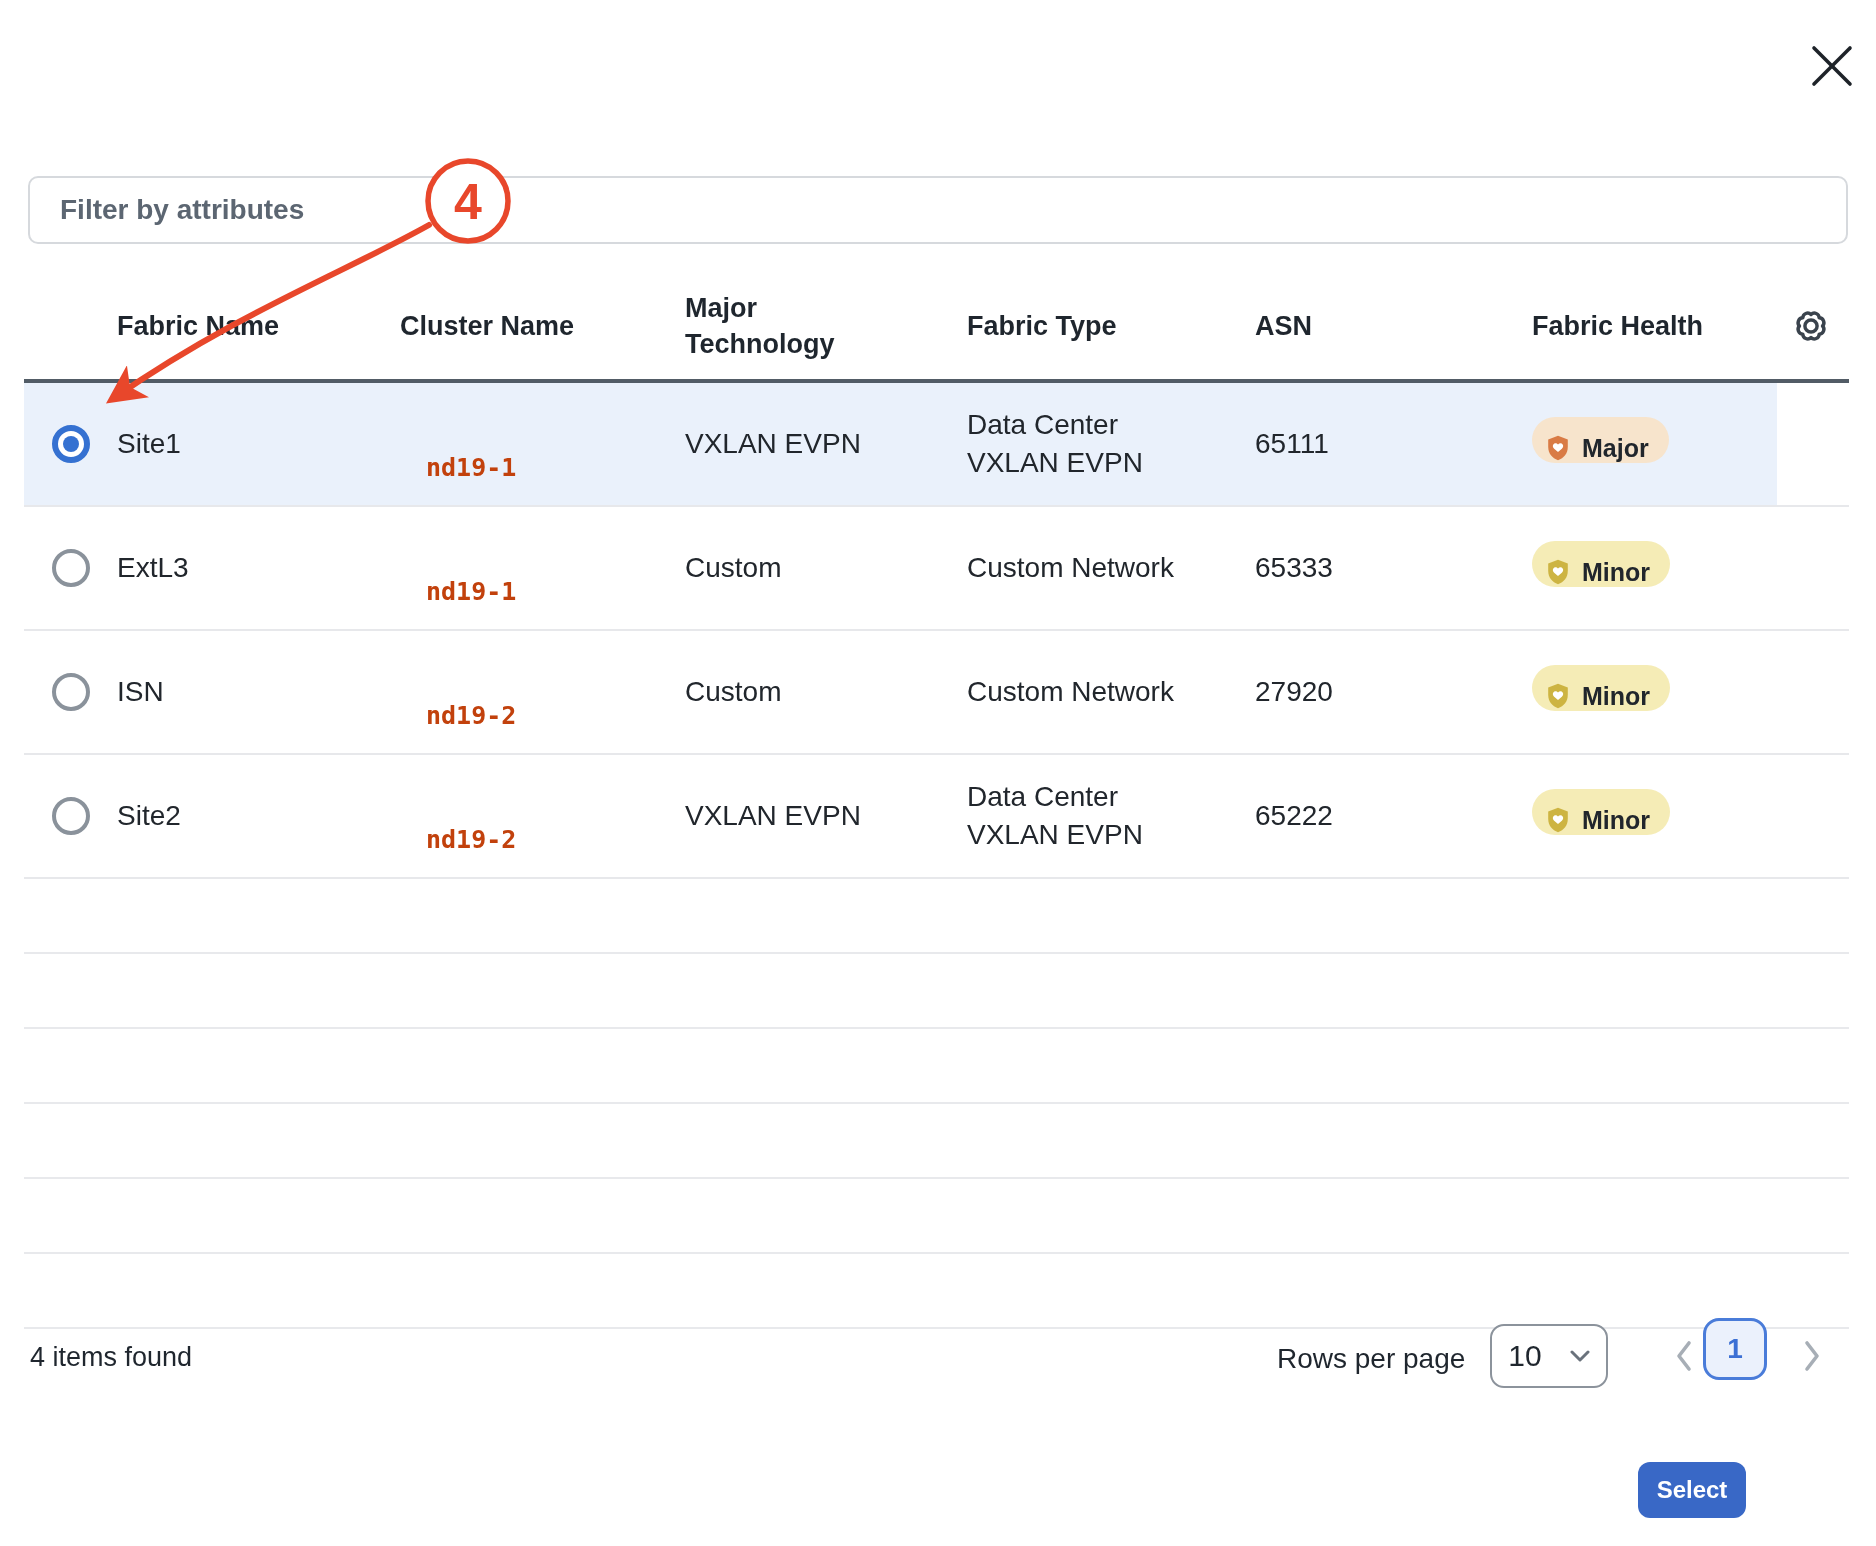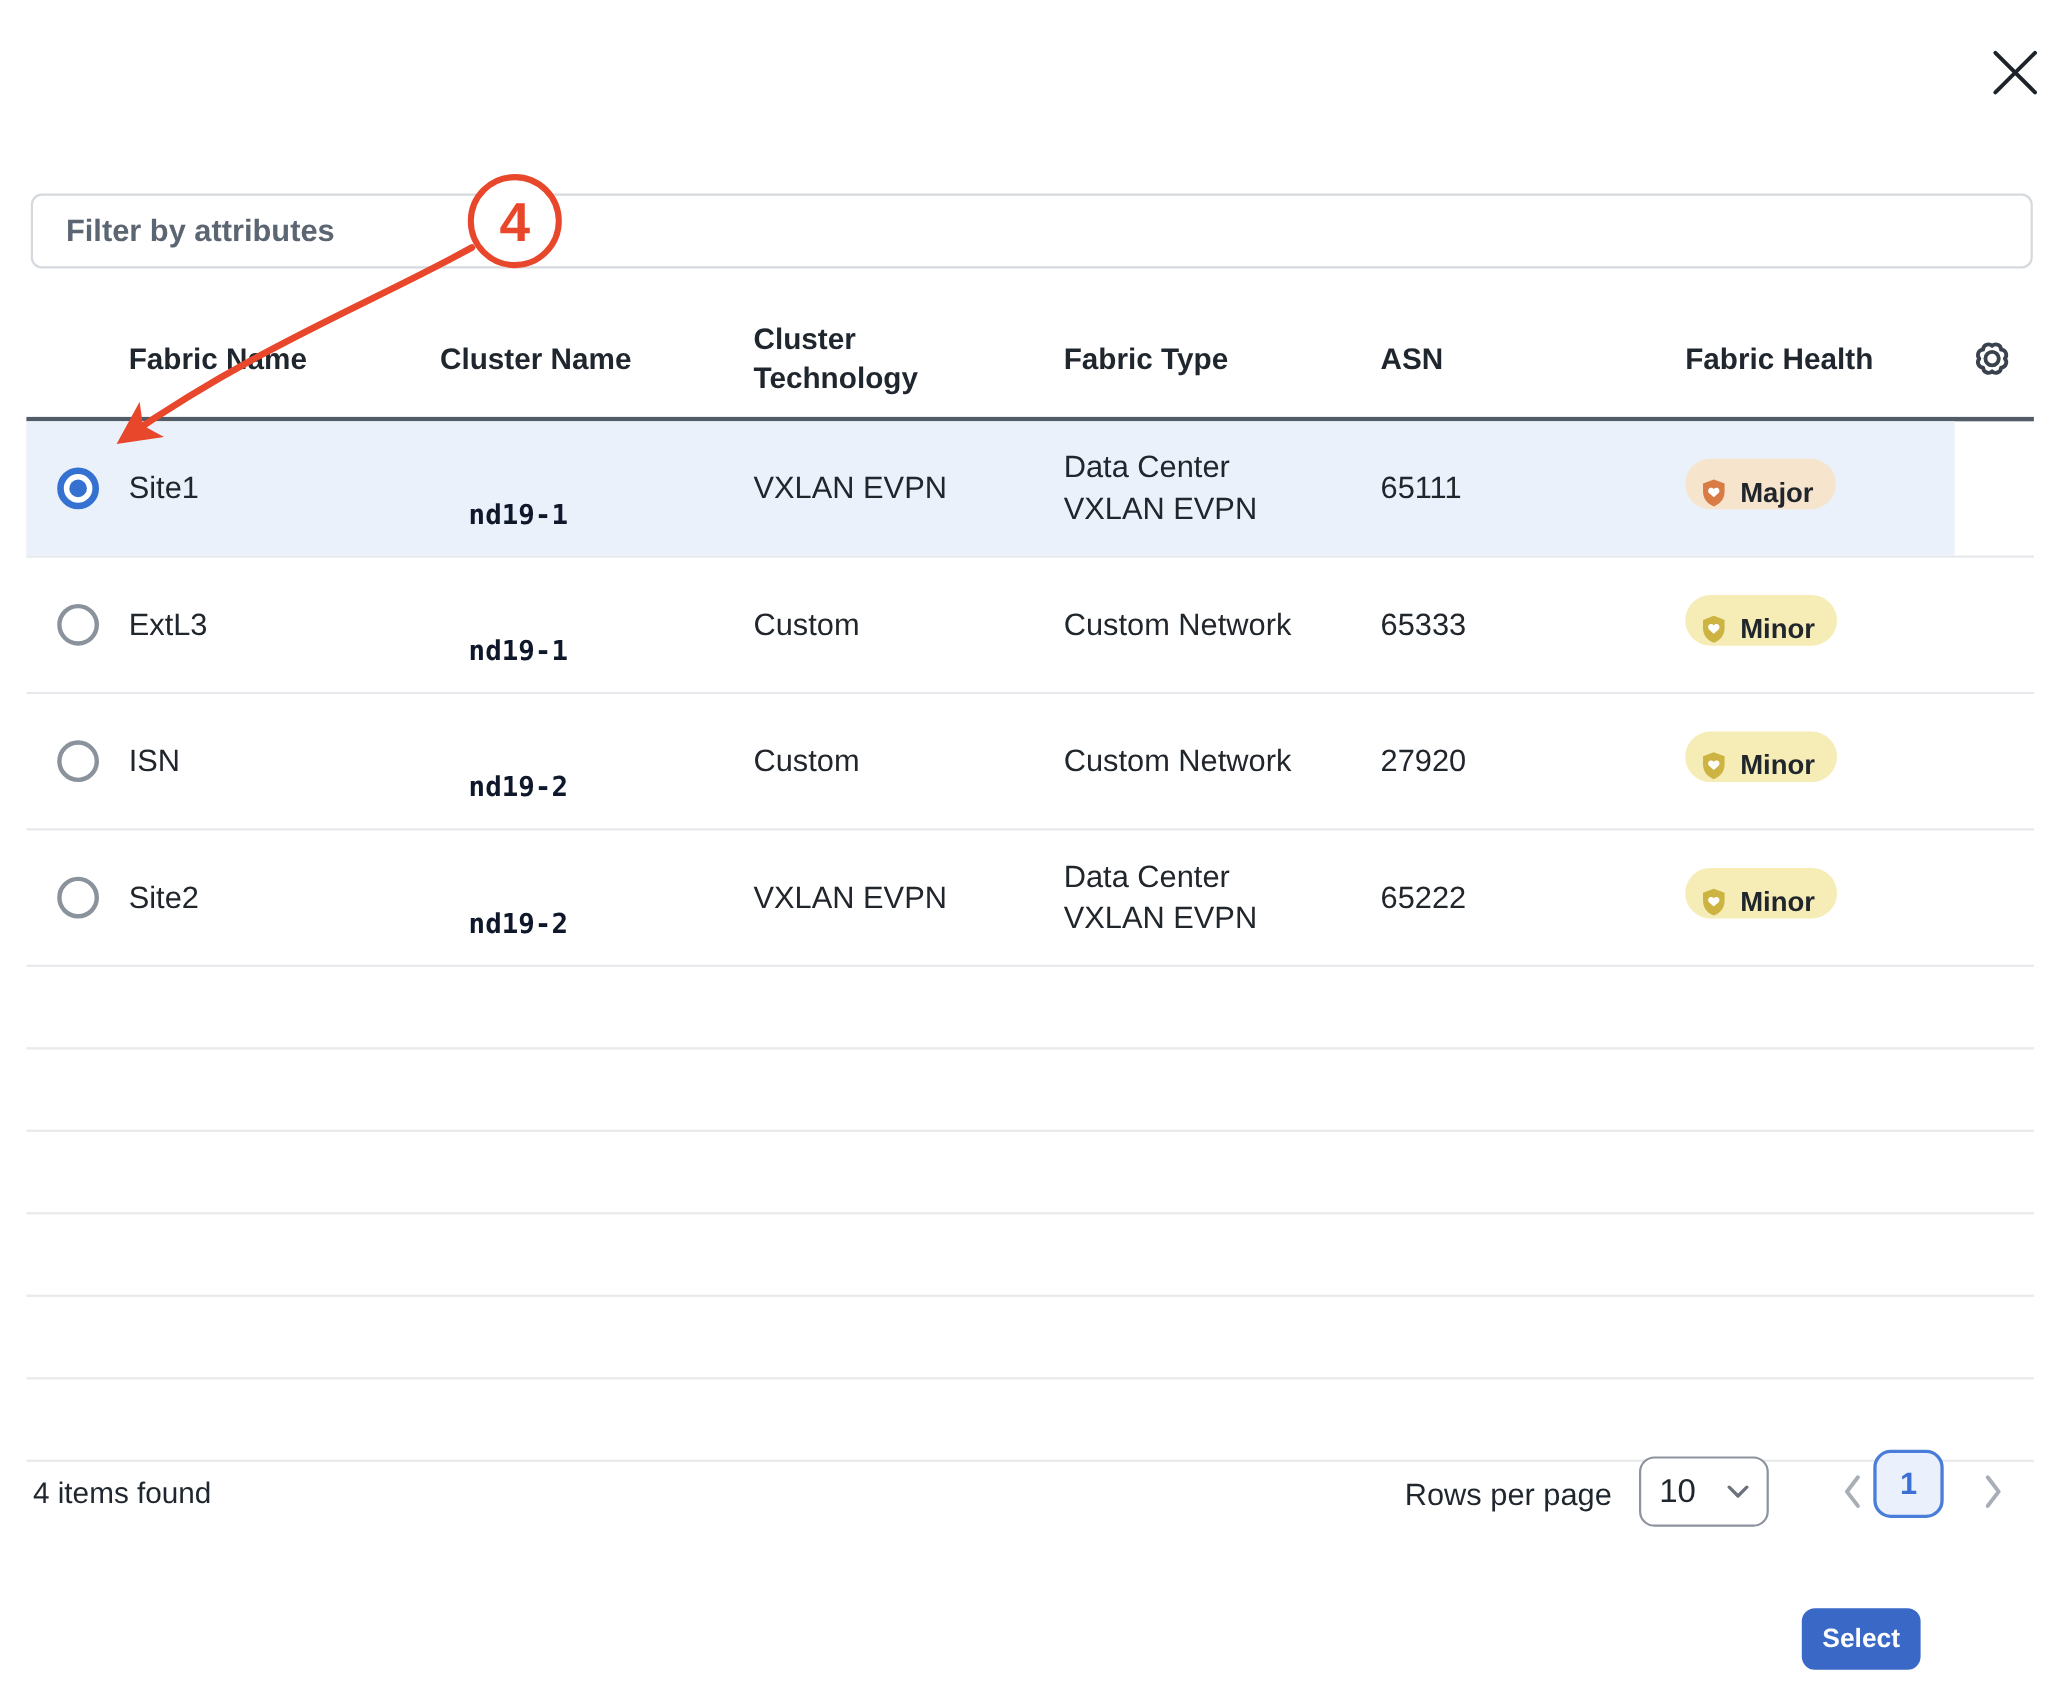--- a/index.html
+++ b/index.html
@@ -26,21 +26,21 @@
   .th-tech { max-width: 175px; }
   .gear-cell { display: flex; align-items: center; justify-content: flex-start; cursor: pointer;
     background: none; border: none; padding: 0; }
 
   .row { height: 124px; border-bottom: 2px solid #e7e8eb; position: relative; cursor: pointer; }
   .row.selected::before { content: ""; position: absolute; left: 0; top: 0; bottom: 0; right: 72px;
     background: #eaf1fb; }
   .row > * { position: relative; z-index: 1; }
   .cell { font-size: 28px; color: #21262c; line-height: 38px; max-width: 215px; }
   .cell.cluster { font-family: "DejaVu Sans Mono", monospace; font-weight: bold;
-    font-size: 25px; color: #0f172a; padding-left: 26px; margin-top: 47px; }
+    font-size: 25px; color: #c2410c; padding-left: 26px; margin-top: 47px; }
   .radio-cell { display: flex; align-items: center; justify-content: center; }
   .radio { width: 38px; height: 38px; border-radius: 50%; border: 4px solid #8a929b;
     background: #fff; display: flex; align-items: center; justify-content: center; cursor: pointer; }
   .radio.checked { border: 6px solid #3571d1; }
   .radio .dot { display: none; width: 16px; height: 16px; border-radius: 50%; background: #3571d1; }
   .radio.checked .dot { display: block; }
 
   .badge { display: inline-flex; align-items: center; gap: 10px; height: 46px; padding: 16px 20px 0 12px;
     border-radius: 23px; font-size: 25px; font-weight: bold; color: #21262c; }
   .badge svg { flex: 0 0 auto; }
@@ -83,21 +83,21 @@
     </span>
   </button>
 
   <input class="filter-input" type="text" placeholder="Filter by attributes" style="">
 
   <div class="table">
     <div class="grid-row thead">
       <div class="th"></div>
       <div class="th">Fabric Name</div>
       <div class="th">Cluster Name</div>
-      <div class="th th-tech">Cluster Technology</div>
+      <div class="th th-tech">Major Technology</div>
       <div class="th">Fabric Type</div>
       <div class="th">ASN</div>
       <div class="th">Fabric Health</div>
       <button class="gear-cell">
         <span style="display:flex">
           <svg width="42" height="42" viewBox="-20 -20 40 40" fill="none" stroke="#3a434d" stroke-width="3.3" stroke-linejoin="round">
             <path d="M 11 0
               A 4.6 4.6 0 0 1 7.778 7.778
               A 4.6 4.6 0 0 1 0 11
               A 4.6 4.6 0 0 1 -7.778 7.778

